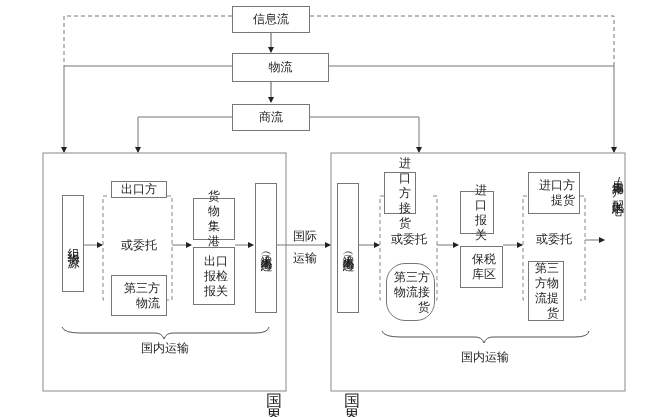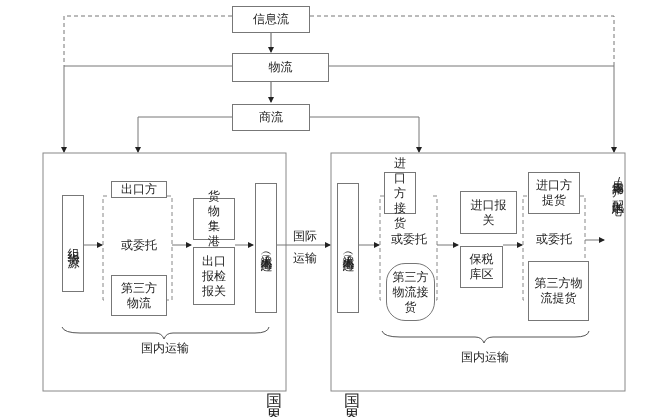--- a/index.html
+++ b/index.html
@@ -1,20 +1,20 @@
 <!DOCTYPE html>
 <html><head>
 <meta charset="utf-8">
 <style>
   html, body { margin:0; padding:0; background:#fff; }
   body { width:671px; height:417px; position:relative; overflow:hidden;
          font-family: "DejaVu Serif", "Liberation Serif", serif; color:#222; }
   svg.lines { position:absolute; left:0; top:0; }
   .box { position:absolute; box-sizing:border-box; border:1px solid #777; background:#fff;
-         display:flex; align-items:center; justify-content:center; text-align:center;
+         display:flex; align-items:center; justify-content:center; text-align:right;
          font-size:12px; line-height:15px; }
   .vtext { writing-mode: vertical-rl; text-orientation: upright; letter-spacing:3px; }
   .txt { position:absolute; font-size:12px; line-height:15px; text-align:center; }
   .small { font-size:16px;text-align:right; }
 </style>
 </head>
 <body>
 
 <svg class="lines" width="671" height="417">
   <defs>
@@ -74,20 +74,20 @@
 <div class="box vtext" style="left:255px;top:183px;width:22px;height:130px;letter-spacing:1px;">承运人（海运）</div>
 <div class="txt" style="left:120px;top:341px;width:90px;">国内运输</div>
 <div class="txt small" style="left:252px;top:393px;width:30px;">国界</div>
 
 <div class="txt" style="left:290px;top:225px;width:30px;line-height:22px;">国际运输</div>
 
 <div class="box vtext" style="left:337px;top:183px;width:22px;height:130px;letter-spacing:1px;">承运人（海运）</div>
 <div class="box" style="left:384px;top:172px;width:32px;height:42px;padding:0 4px;">进口方接货</div>
 <div class="txt" style="left:384px;top:232px;width:50px;">或委托</div>
 <div class="box" style="left:386px;top:263px;width:49px;height:58px;padding:0 4px;border-radius:19px;">第三方物流接货</div>
-<div class="box" style="left:460px;top:191px;width:57px;height:43px;padding:0 6px;">进口报关</div>
+<div class="box" style="left:460px;top:191px;width:34px;height:43px;padding:0 6px;">进口报关</div>
 <div class="box" style="left:460px;top:246px;width:43px;height:42px;padding:0 6px;">保税库区</div>
 <div class="box" style="left:528px;top:172px;width:52px;height:42px;padding:0 4px;">进口方提货</div>
 <div class="txt" style="left:528px;top:232px;width:52px;">或委托</div>
-<div class="box" style="left:528px;top:261px;width:61px;height:60px;padding:13px 4px;">第三方物流提货</div>
+<div class="box" style="left:528px;top:261px;width:36px;height:60px;padding:13px 4px;">第三方物流提货</div>
 <div class="txt vtext" style="left:605px;top:172px;width:20px;letter-spacing:1px;">最终用户/配送中心</div>
 <div class="txt" style="left:440px;top:350px;width:90px;">国内运输</div>
 <div class="txt small" style="left:330px;top:393px;width:30px;">国界</div>
 
 </body></html>

